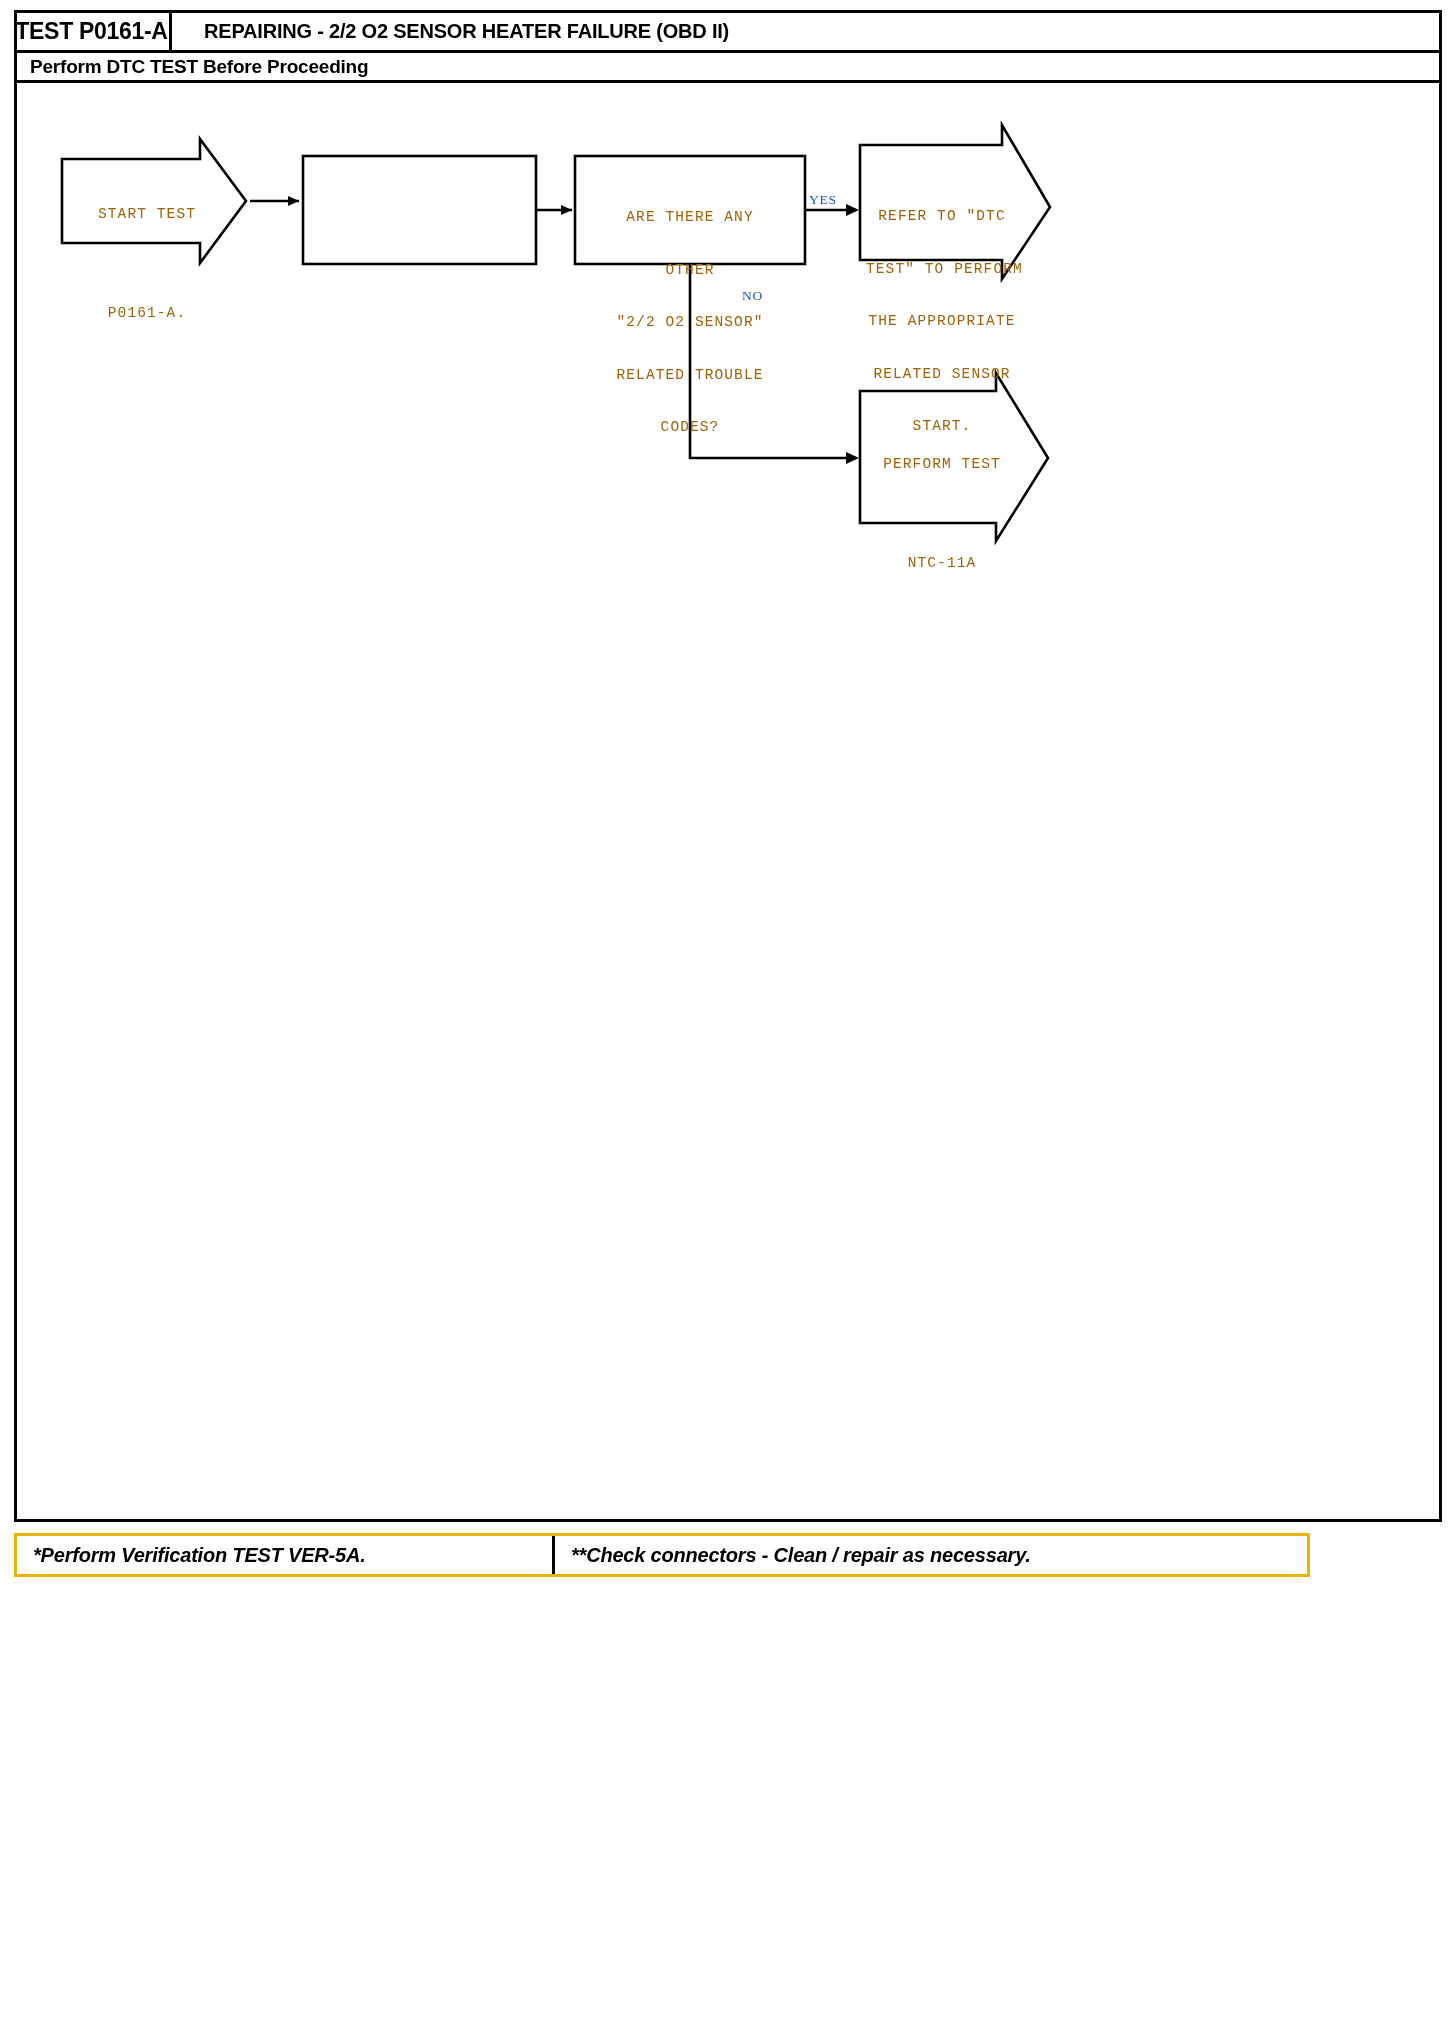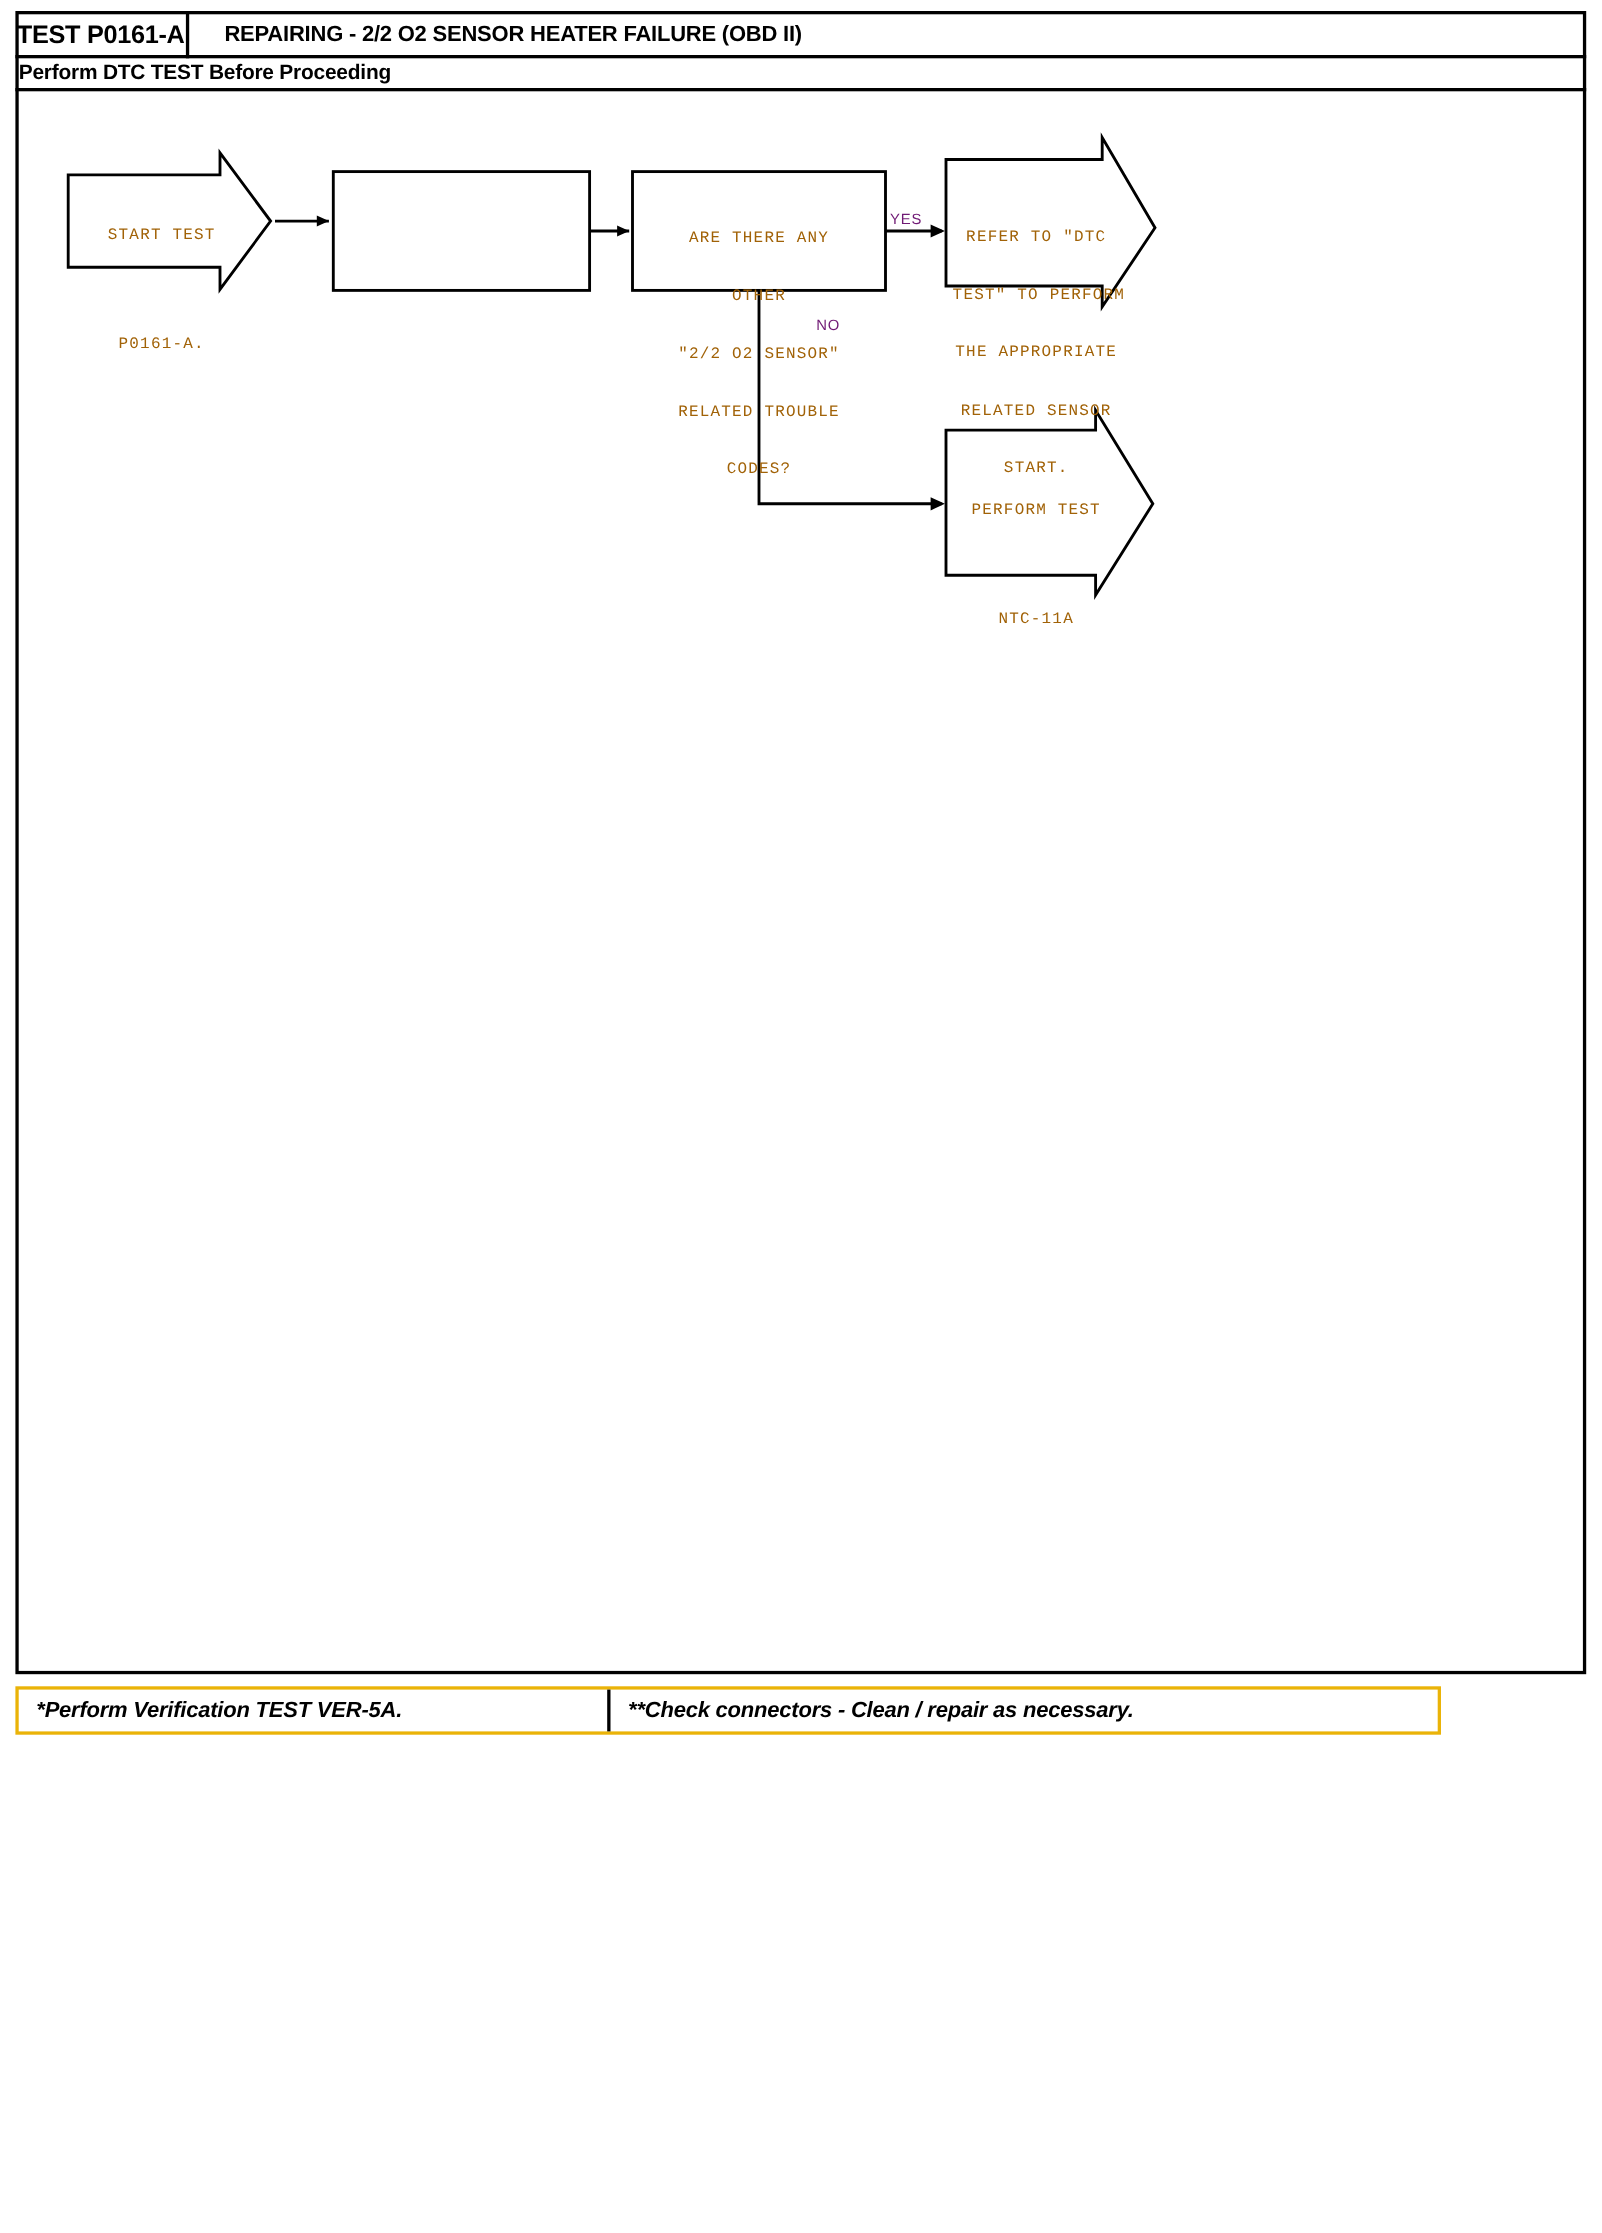--- a/index.html
+++ b/index.html
@@ -35,21 +35,21 @@
     font-size:20px;font-weight:bold;letter-spacing:-0.2px;
   }
 
   
   .sub-row{
     position:absolute;left:14px;top:53px;width:1428px;height:30px;
     box-sizing:border-box;border-bottom:3px solid #000;
     display:flex;align-items:center;
   }
   .sub-row span{
-    font-size:19px;font-weight:bold;padding-left:3px;letter-spacing:-0.2px;
+    font-size:19px;font-weight:bold;padding-left:16px;letter-spacing:-0.2px;
   }
 
   
   .flow{position:absolute;left:14px;top:83px;width:1428px;height:1362px;}
 
   svg.flowsvg{position:absolute;left:0;top:0;width:1428px;height:1362px;}
 
   
   .ntext{
     position:absolute;
@@ -58,22 +58,22 @@
     letter-spacing:1.1px;
     text-align:center;
     line-height:1.0;
     white-space:pre;
     color:#a16207;
   }
   .ntext div{white-space:pre;}
 
   .lbl{
     position:absolute;
-    font-family:Liberation Sans, sans-serif;
-    font-size:13.5px;letter-spacing:0.8px;color:#701a75;white-space:pre;text-align:center;
+    font-family:Liberation Serif, serif;
+    font-size:13.5px;letter-spacing:0.8px;color:#1d4ed8;white-space:pre;text-align:center;
   }
 
   
   .foot{
     position:absolute;left:14px;top:1495px;width:1296px;height:44px;
     box-sizing:border-box;border:3px solid #eab308;
     display:flex;
     margin-top:38px;
   }
   .foot-cell{

